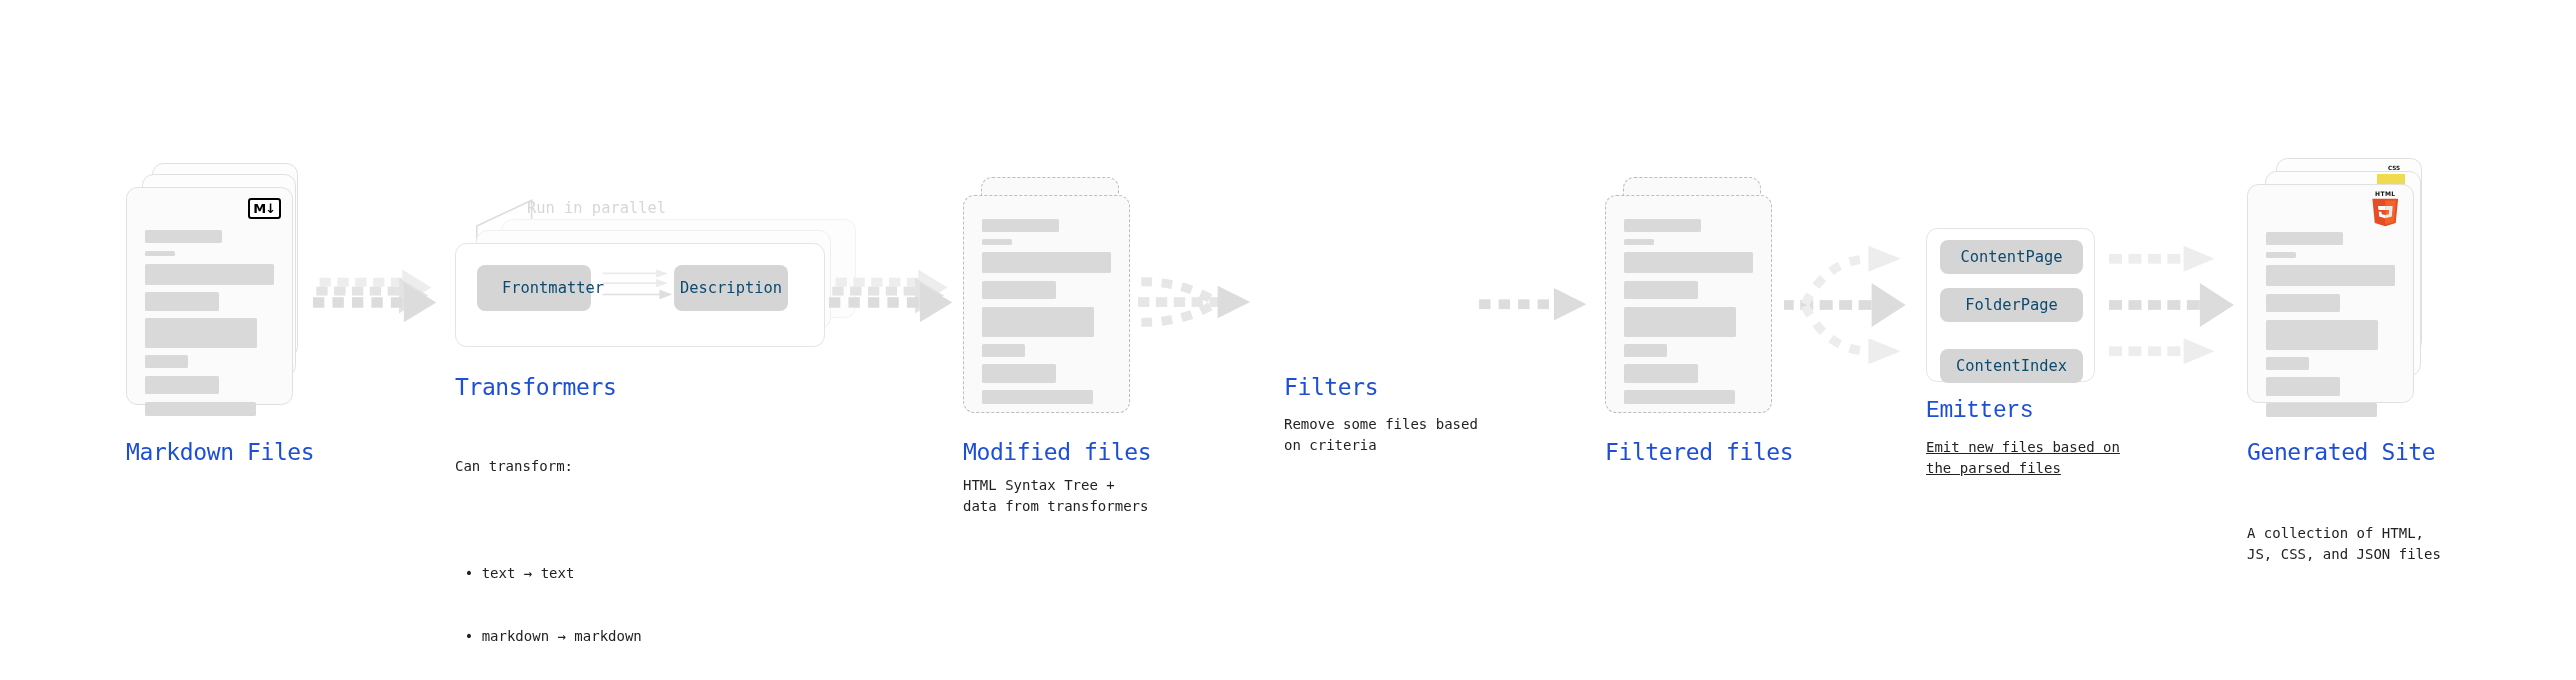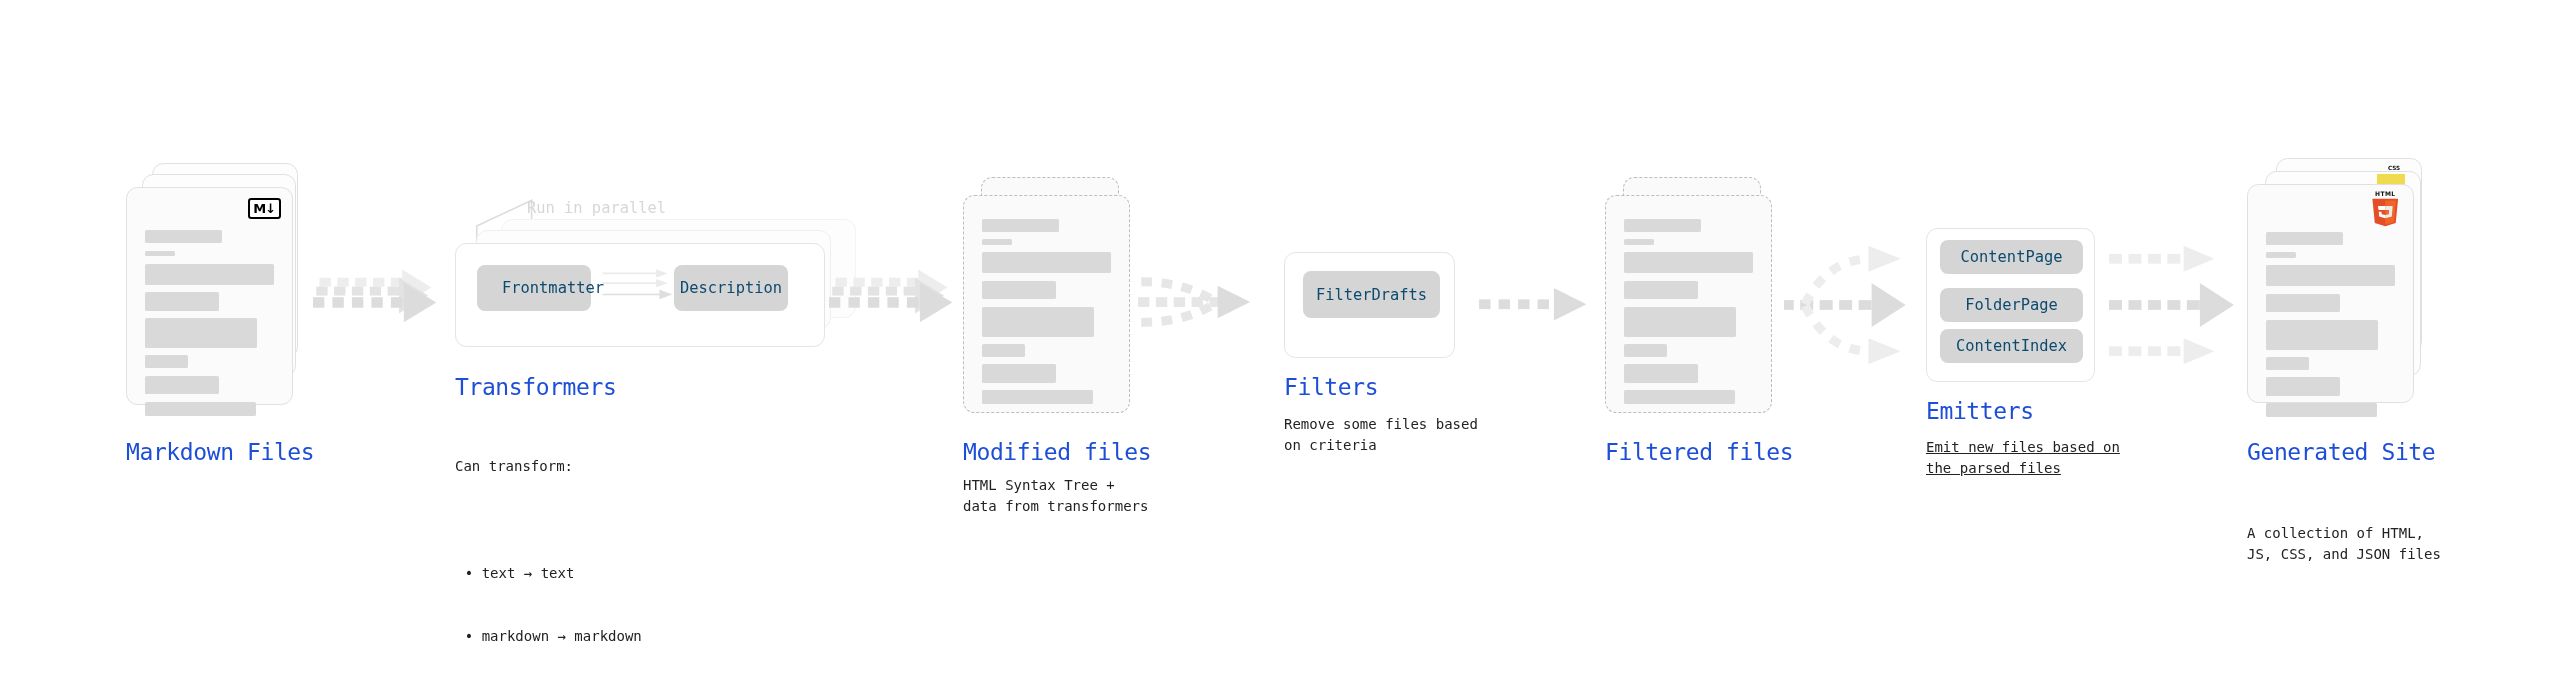--- a/index.html
+++ b/index.html
@@ -243,23 +243,20 @@
         <rect x="22" y="31" width="14" height="12"></rect>
       <rect x="44" y="31" width="14" height="12"></rect>
         <rect x="66" y="31" width="14" height="12"></rect>
       <rect x="88" y="31" width="12" height="12"></rect>
     </g>
     <path d="M4 12 Q58 12 96 37" fill="none" stroke="#e6e6e6" stroke-width="11" stroke-dasharray="13 12" stroke-linecap="butt"></path>
     <path d="M4 62 Q58 62 96 38" fill="none" stroke="#e6e6e6" stroke-width="11" stroke-dasharray="13 12" stroke-linecap="butt"></path>
     <path d="M98 17 L138 37 L98 57 Z" fill="#dcdcdc"></path>
   </svg>
 
-  <div class="frame" style="left:1284px; top:252px; width:171px; height:106px;">
-    <div class="chip" style="left:18px; top:18px; width:137px; height:47px;">FilterDrafts</div>
-  </div>
 
   <div class="title" style="left:1284px; top:374px;">Filters</div>
   <div class="subtitle" style="left:1284px; top:414px;">Remove some files based
 on criteria</div>
 
   <svg style="left:1479px; top:288px;" width="114" height="32.5" viewBox="0 0 140 40">
     <g fill="#dcdcdc">
       <rect x="0" y="14" width="14" height="12"></rect>
         <rect x="24" y="14" width="14" height="12"></rect>
       <rect x="48" y="14" width="14" height="12"></rect>
@@ -297,24 +294,24 @@
     </g>
     <path d="M26 84 Q52 30 104 28" fill="none" stroke="#ededed" stroke-width="11" stroke-dasharray="13 13"></path>
     <path d="M104 12 L144 28 L104 44 Z" fill="#ededed"></path>
     <path d="M26 86 Q52 140 104 142" fill="none" stroke="#ededed" stroke-width="11" stroke-dasharray="13 13"></path>
     <path d="M104 126 L144 142 L104 158 Z" fill="#ededed"></path>
   </svg>
 
   <div class="frame" style="left:1926px; top:228px; width:169px; height:154px;">
     <div class="chip" style="left:13px; top:11.4px; width:143px; height:34px;">ContentPage</div>
     <div class="chip" style="left:13px; top:59px; width:143px; height:34px;">FolderPage</div>
-    <div class="chip" style="left:13px; top:100px; width:143px; height:34px;">ContentIndex</div>
-  </div>
-
-  <div class="title" style="left:1926px; top:398px;">Emitters</div>
+    <div class="chip" style="left:13px; top:120px; width:143px; height:34px;">ContentIndex</div>
+  </div>
+
+  <div class="title" style="left:1926px; top:398px;font-family:Liberation Mono, monospace;">Emitters</div>
   <div class="subtitle" style="left:1926px; top:437px;text-decoration:underline;">Emit new files based on
 the parsed files</div>
 
   <svg style="left:2109px; top:236px;" width="146" height="138" viewBox="0 0 180 170">
     <g fill="#dcdcdc">
       <rect x="0" y="79" width="16" height="12"></rect>
         <rect x="24" y="79" width="16" height="12"></rect>
       <rect x="48" y="79" width="16" height="12"></rect>
         <rect x="72" y="79" width="16" height="12"></rect>
       <rect x="96" y="79" width="16" height="12"></rect>

